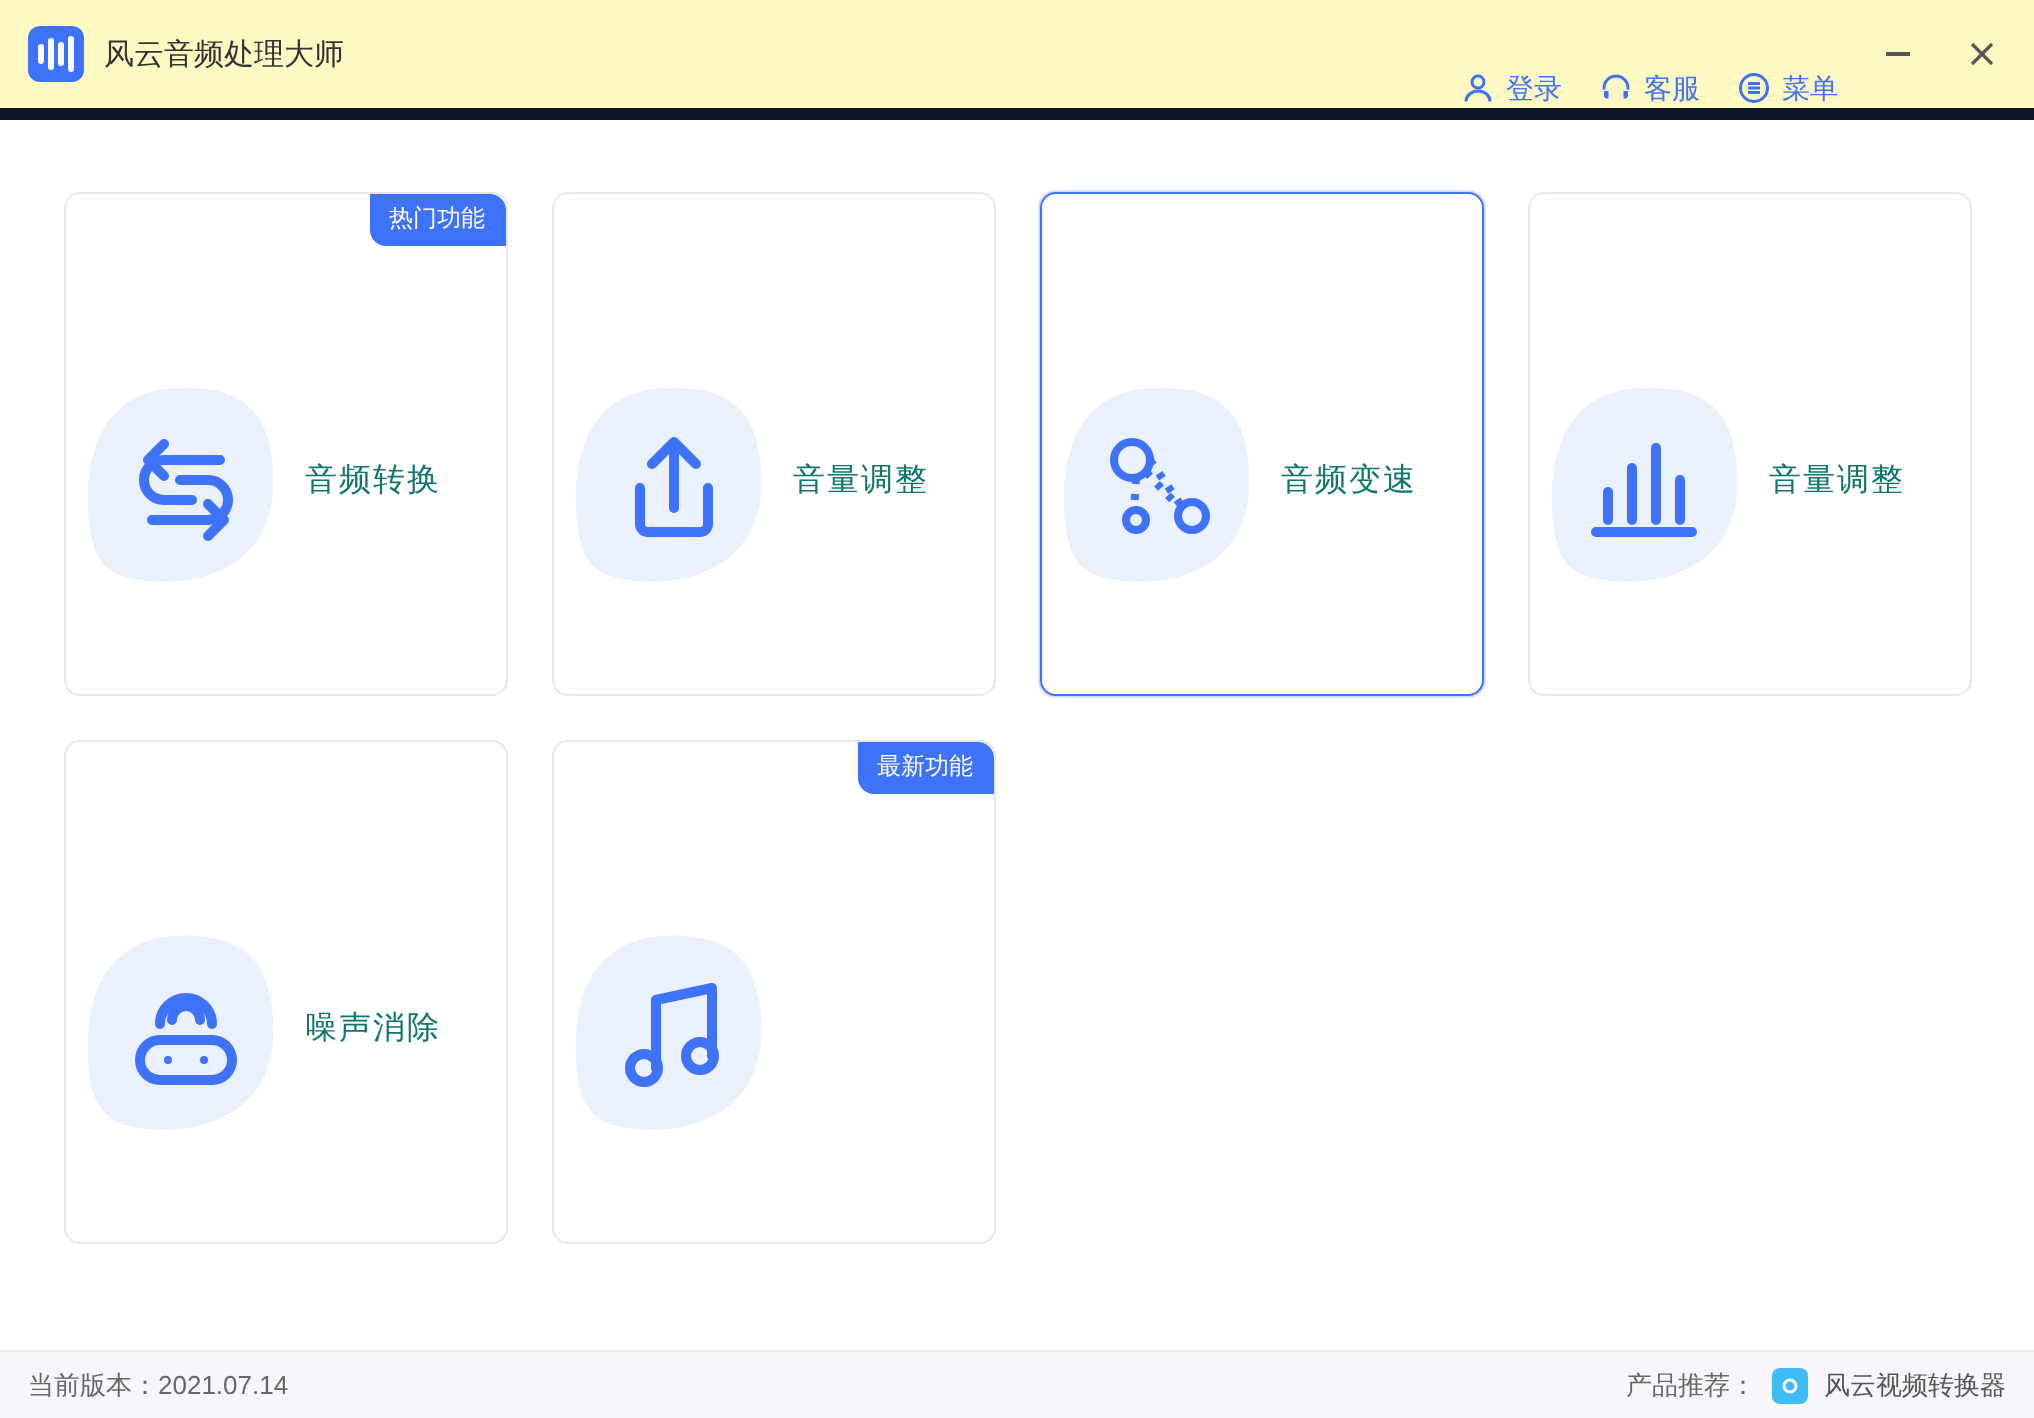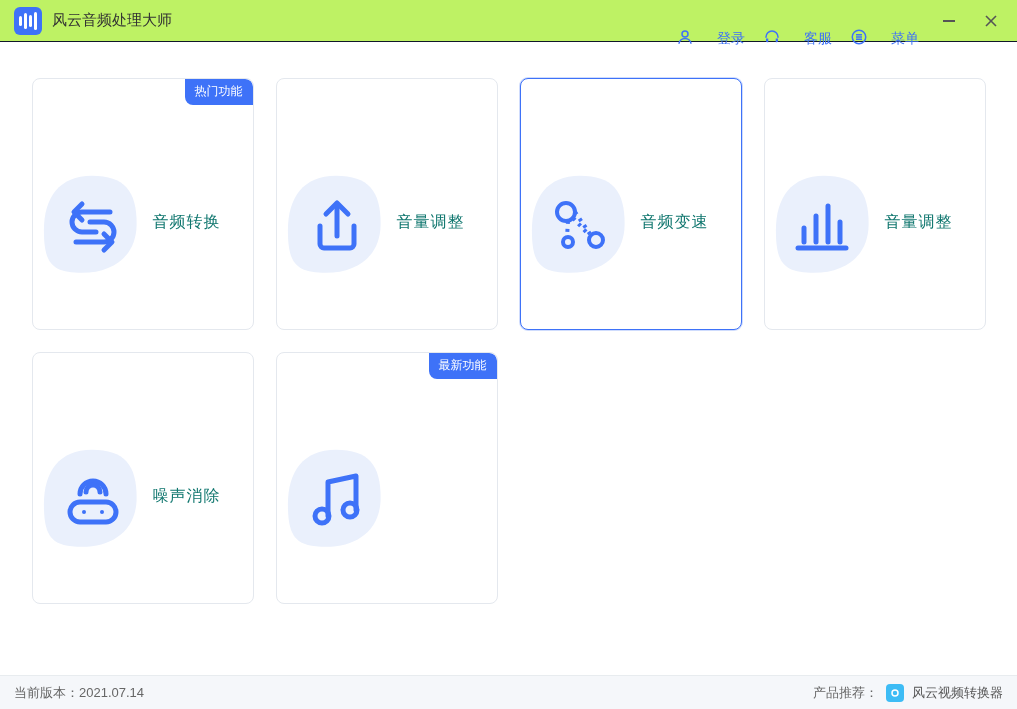--- a/index.html
+++ b/index.html
@@ -7,26 +7,26 @@
     font-family: "Microsoft YaHei", "PingFang SC", -apple-system, sans-serif;
     background: #ffffff;
     width: 1017px;
     height: 709px;
     overflow: hidden;
     display: flex;
     flex-direction: column;
   }
   
   .titlebar {
-    height: 42px;
+    height: 60px;
     display: flex;
     align-items: center;
     padding: 0 14px;
-    border-bottom: 1px solid #0f172a;
-    background:#bef264;
+    border-bottom: 6px solid #0f172a;
+    background:#fef9c3;
   }
   .app-logo {
     width: 28px;
     height: 28px;
     border-radius: 6px;
     background: #3e72f8;
     margin-right: 10px;
     display:flex;
     align-items:center;
     justify-content:center;
@@ -48,21 +48,21 @@
   }
   .titlebar-right {
     margin-left: auto;
     display: flex;
     align-items: center;
     gap: 18px;
   }
   .tb-link {
     display: flex;
     align-items: center;
-    gap: 23px;
+    gap: 5px;
     font-size: 14px;
     color: #3e72f8;
     cursor: pointer;
     margin-top: 36px;
   }
   .tb-link svg { width:18px; height:18px; }
   .win-btn {
     width: 24px;
     height: 24px;
     display:flex;

